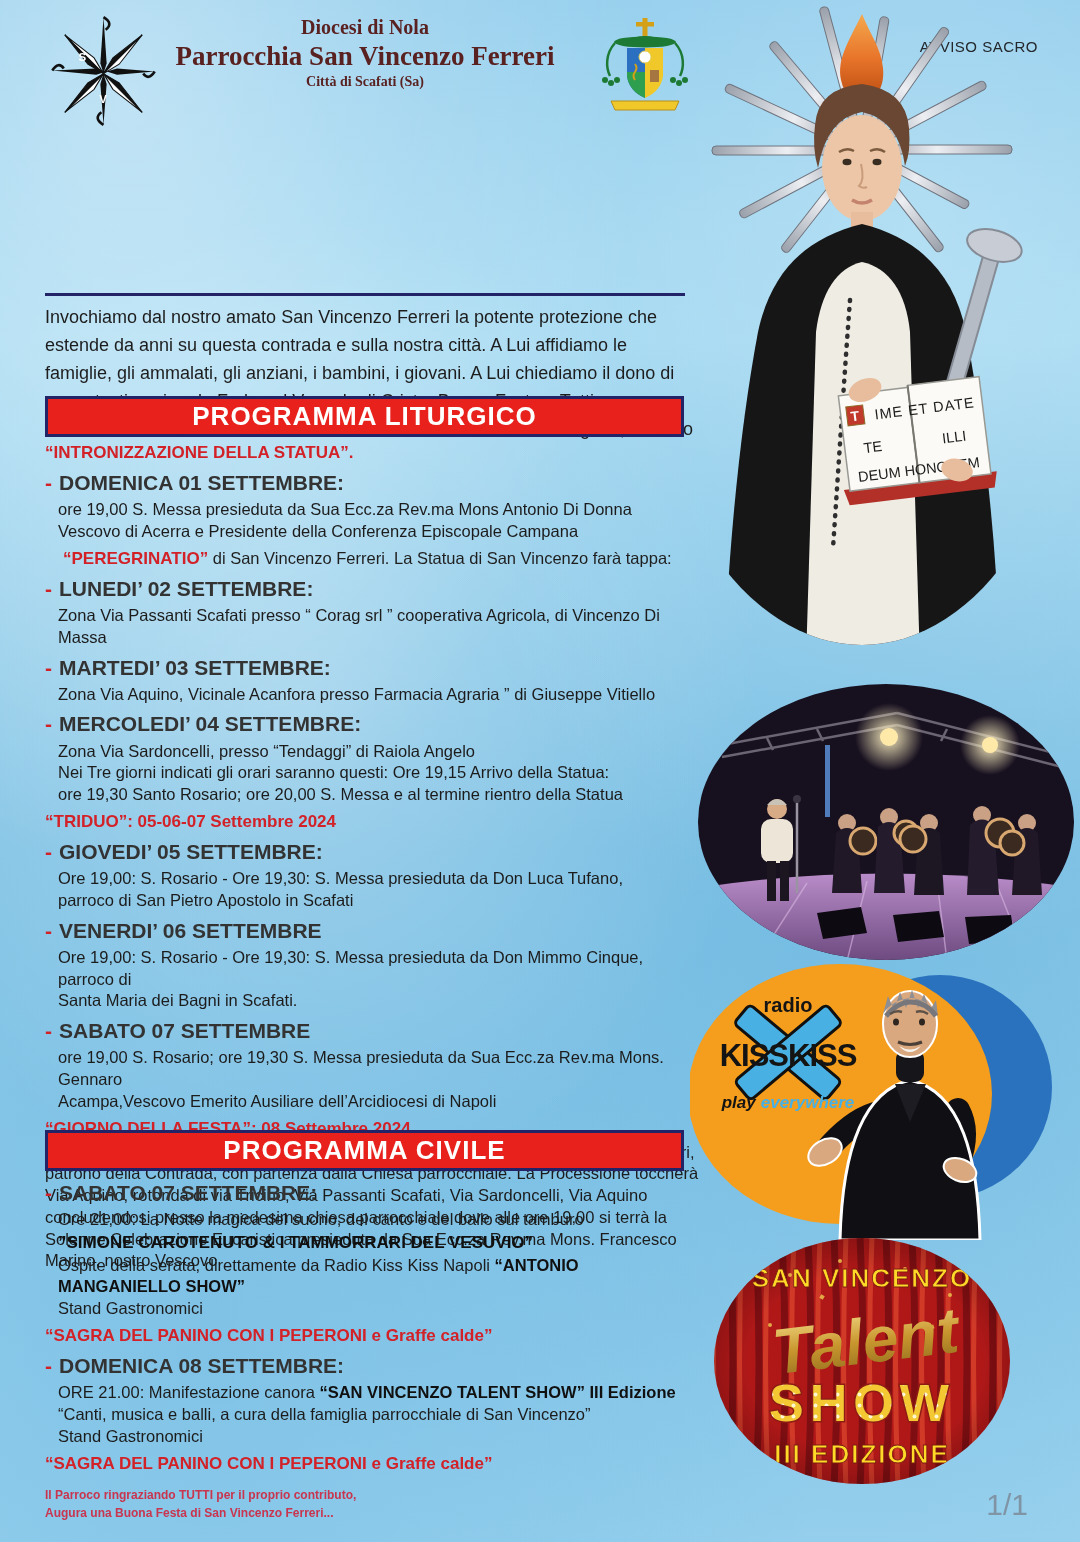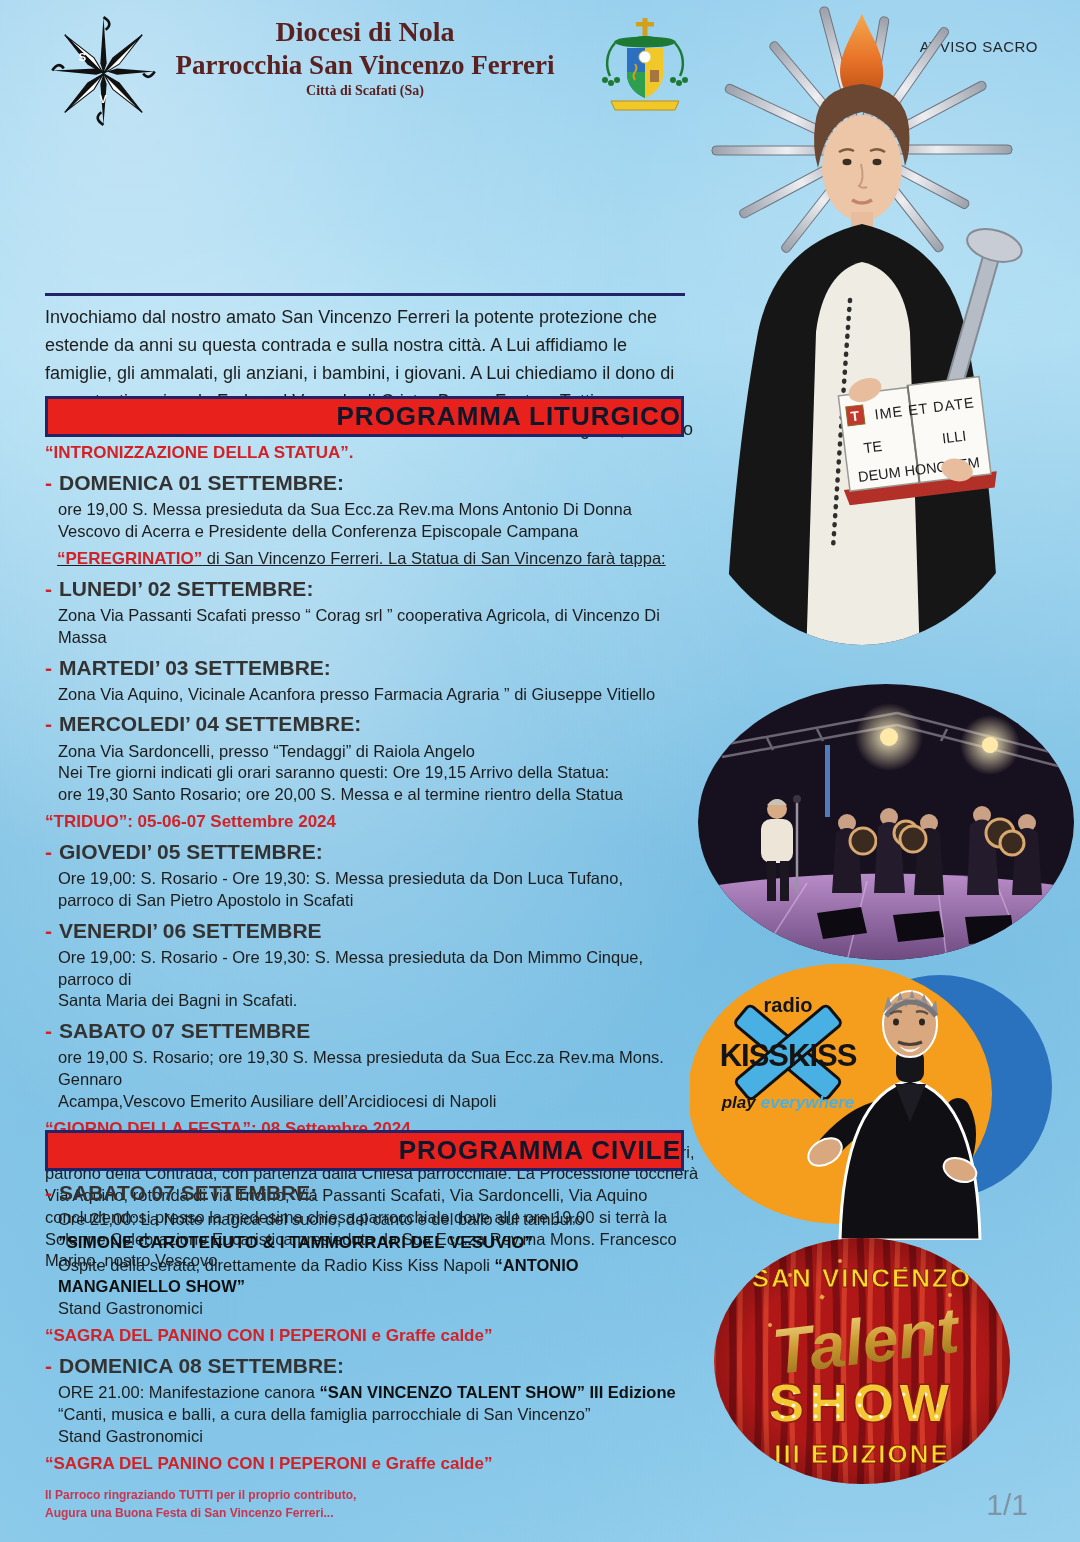--- a/index.html
+++ b/index.html
@@ -7,40 +7,40 @@
     font-family:"Liberation Sans",sans-serif;
     background:
       radial-gradient(ellipse at 12% 6%, rgba(255,255,255,.40), transparent 38%),
       radial-gradient(ellipse at 85% 15%, rgba(255,255,255,.22), transparent 40%),
       radial-gradient(ellipse at 28% 46%, rgba(255,255,255,.28), transparent 42%),
       radial-gradient(ellipse at 75% 62%, rgba(96,176,222,.45), transparent 55%),
       radial-gradient(ellipse at 20% 85%, rgba(96,176,222,.40), transparent 50%),
       linear-gradient(180deg,#8fccec 0%,#a5daf2 22%,#86c6e6 55%,#9ad2ee 100%);}
   .hdr{position:absolute;left:45px;top:16px;width:640px;text-align:center;color:#5a2121;
     font-family:"Liberation Serif",serif;font-weight:700;}
-  .hdr .h1{font-size:28px;}
+  .hdr .h1{font-size:20px;}
   .hdr .h2{font-size:27px;margin-top:2px;}
   .hdr .h3{font-size:14px;margin-top:2px;}
   .titles{position:absolute;left:40px;top:108px;width:650px;text-align:center;}
   .t-top{font-size:36px;font-weight:800;color:#141414;letter-spacing:-1px;transform:scaleX(.98);}
   .t-main{font-size:66px;font-weight:800;color:#2d2da0;letter-spacing:-2px;line-height:1.02;transform:scaleX(.99);}
   .t-dates{font-size:40px;font-weight:800;color:#111;letter-spacing:1px;margin-top:2px;}
   .t-month{font-size:33px;color:#111;margin-top:0px;}
   .rule{position:absolute;left:45px;top:293px;width:640px;border-bottom:3px solid #232368;}
   .intro{position:absolute;left:45px;top:304px;width:648px;font-size:18px;line-height:1.55;color:#1d1d1d;margin:0;}
   .intro .sig{float:right;}
   .banner{position:absolute;left:45px;width:633px;background:#e8211d;border:3px solid #232368;
-    color:#0f172a;text-align:right;font-weight:800;font-size:26px;letter-spacing:1px;padding:2px 0;}
+    color:#ffffff;text-align:center;font-weight:800;font-size:26px;letter-spacing:1px;padding:2px 0;}
   .banner.lit{top:396px;}
   .banner.civ{top:1130px;}
   .list{position:absolute;left:45px;width:655px;color:#1f1f1f;}
   .list.lit{top:437px;}
   .list.civ{top:1174px;}
   .l-red{color:#d32128;font-weight:700;font-size:17px;line-height:1.3;margin:5px 0 2px;}
-  .l-mixed{font-size:17px;line-height:1.3;margin:5px 12px 2px;font-weight:700;text-decoration:underline;}
+  .l-mixed{font-size:17px;line-height:1.3;margin:5px 18px 2px;font-weight:700;}
   .l-mixed .red{color:#d32128;}
   .l-mixed .rest{font-weight:400;color:#1f1f1f;font-size:16.5px;}
   .l-day{font-size:21px;font-weight:700;color:#333;line-height:1.15;margin:7px 0 4px;}
   .l-day .dash{color:#d32128;margin-right:7px;}
   .l-detail{font-size:16.5px;line-height:1.32;padding-left:13px;color:#1c1c1c;}
   .l-detail .b{font-weight:700;color:#101010;}
   .l-bold{font-size:17px;font-weight:700;color:#101010;line-height:1.4;padding-left:13px;}
   .l-para{font-size:16.5px;line-height:1.32;color:#1c1c1c;}
   .footer{position:absolute;left:45px;top:1486px;width:640px;color:#c9344e;font-weight:700;font-size:12px;line-height:1.5;}
   .avviso{position:absolute;right:42px;top:38px;font-size:15px;color:#23272b;letter-spacing:.5px;}

